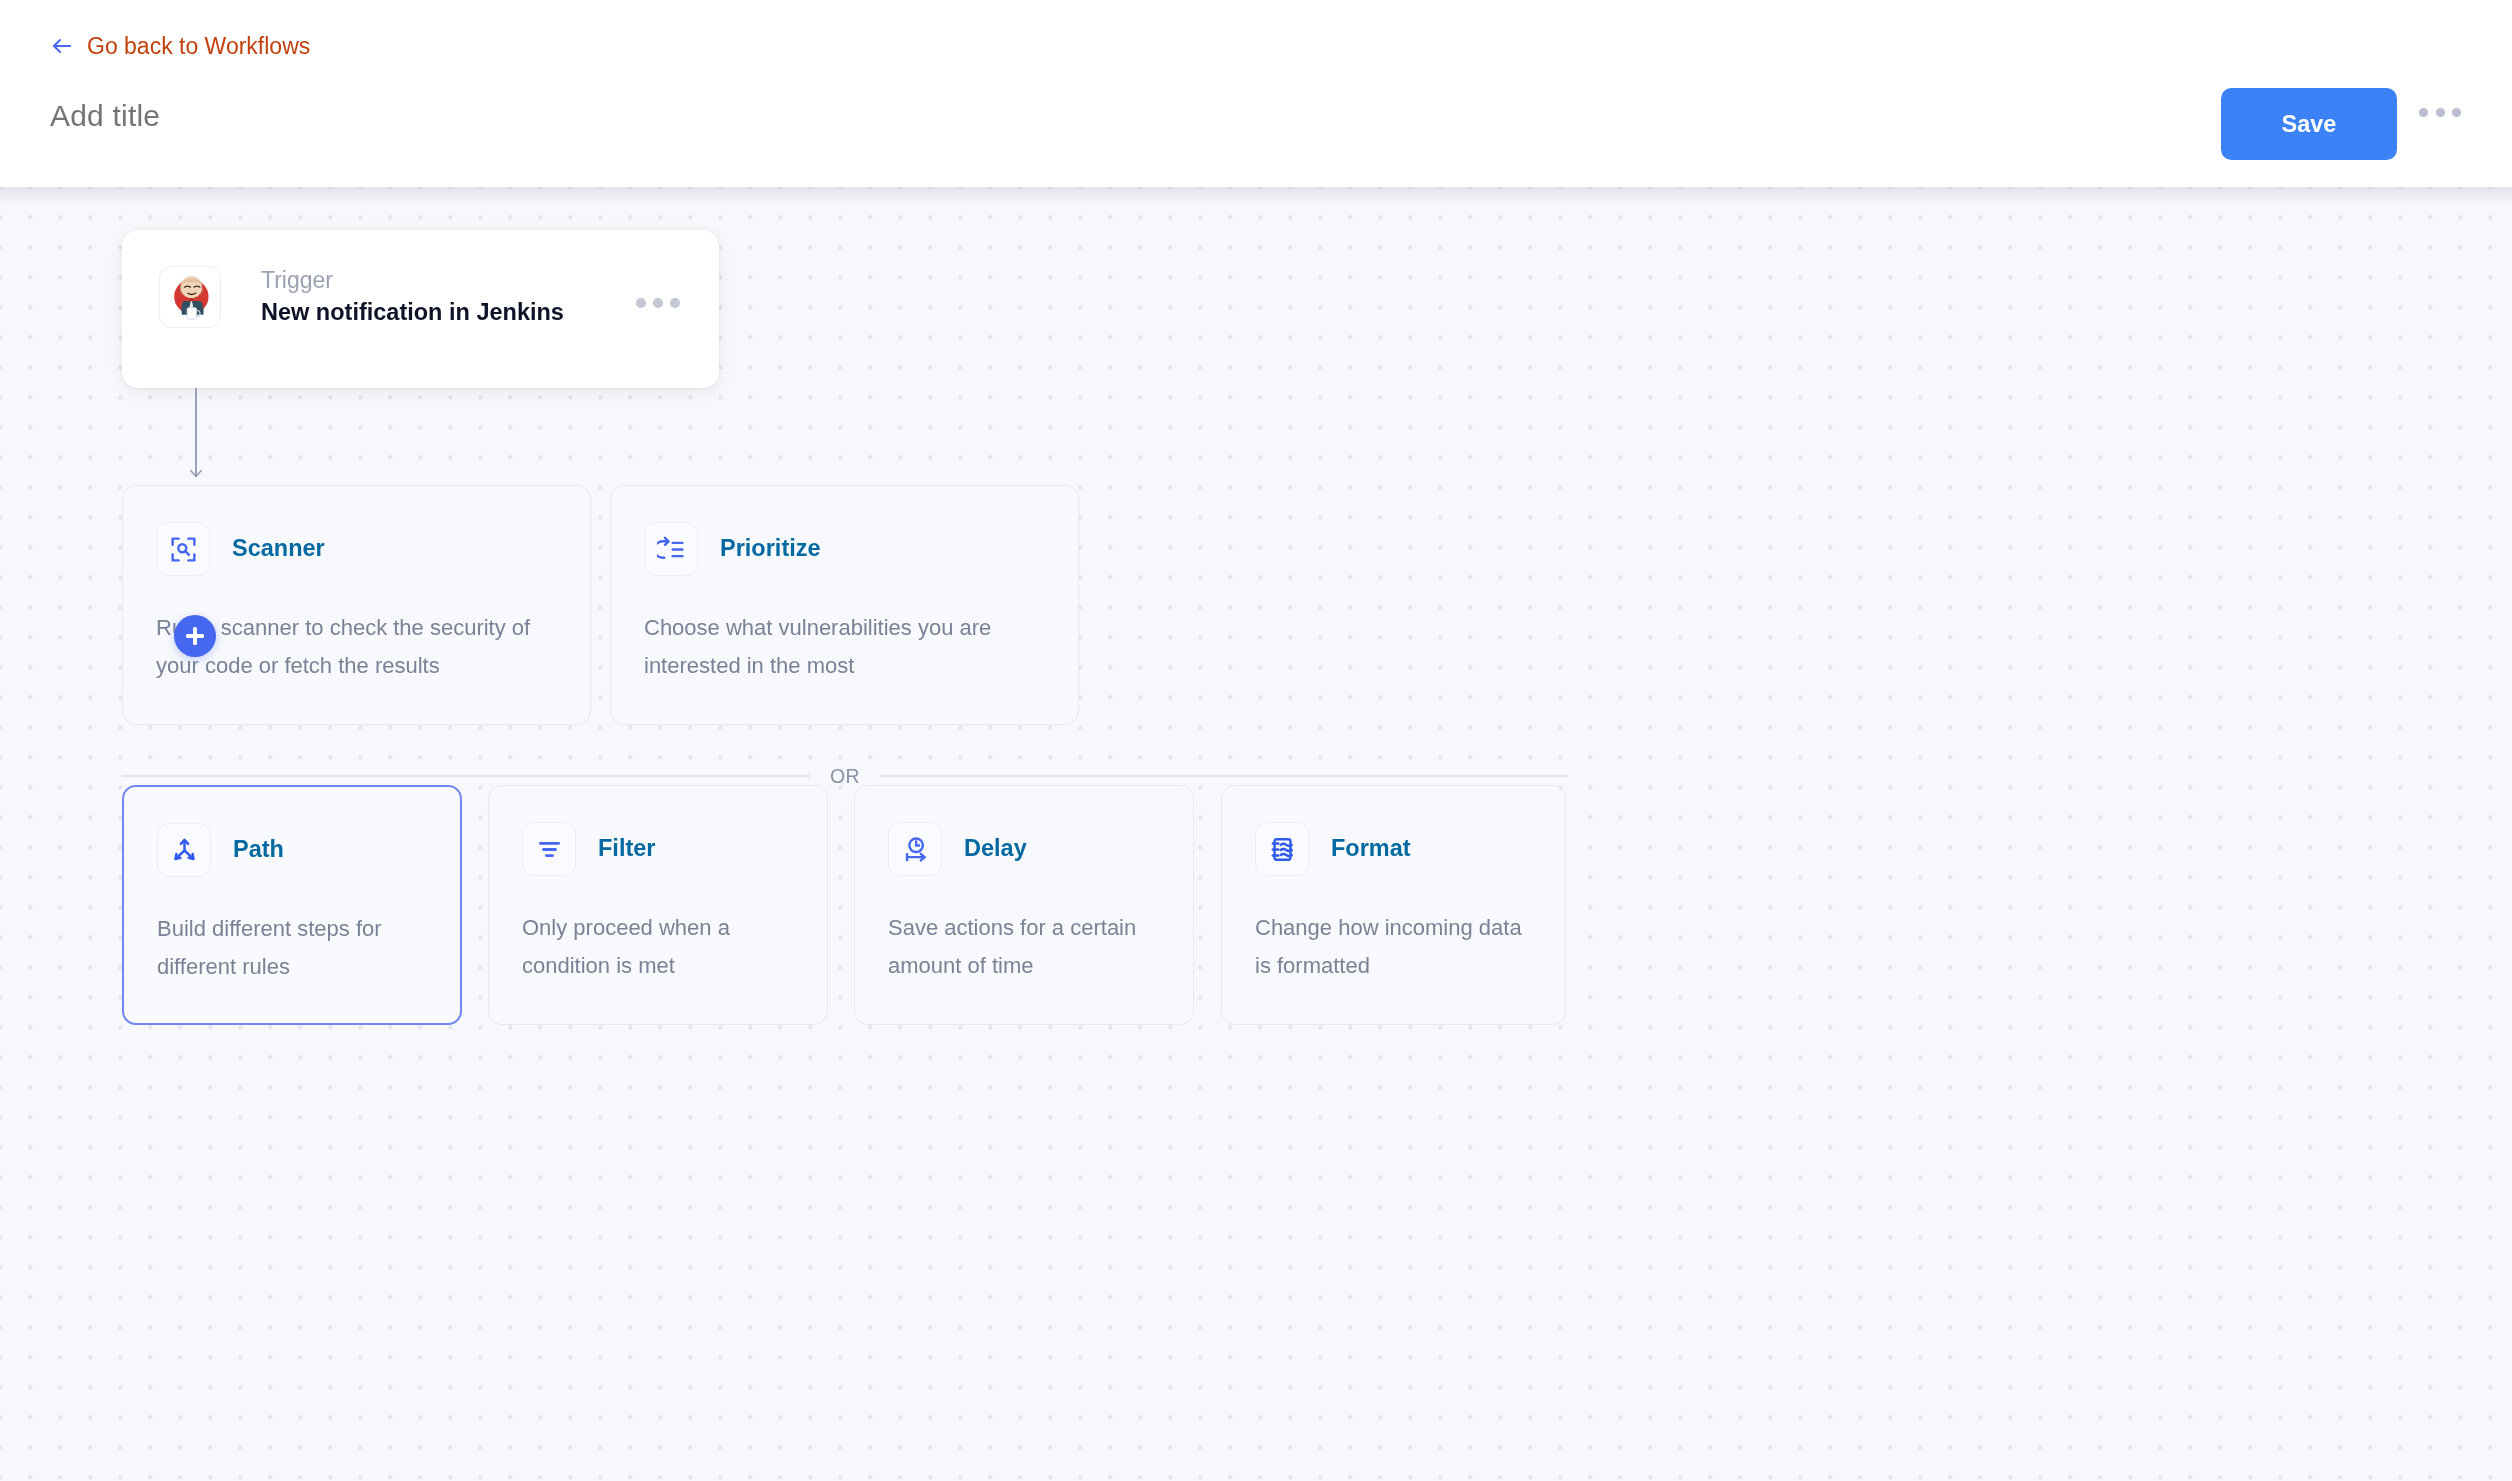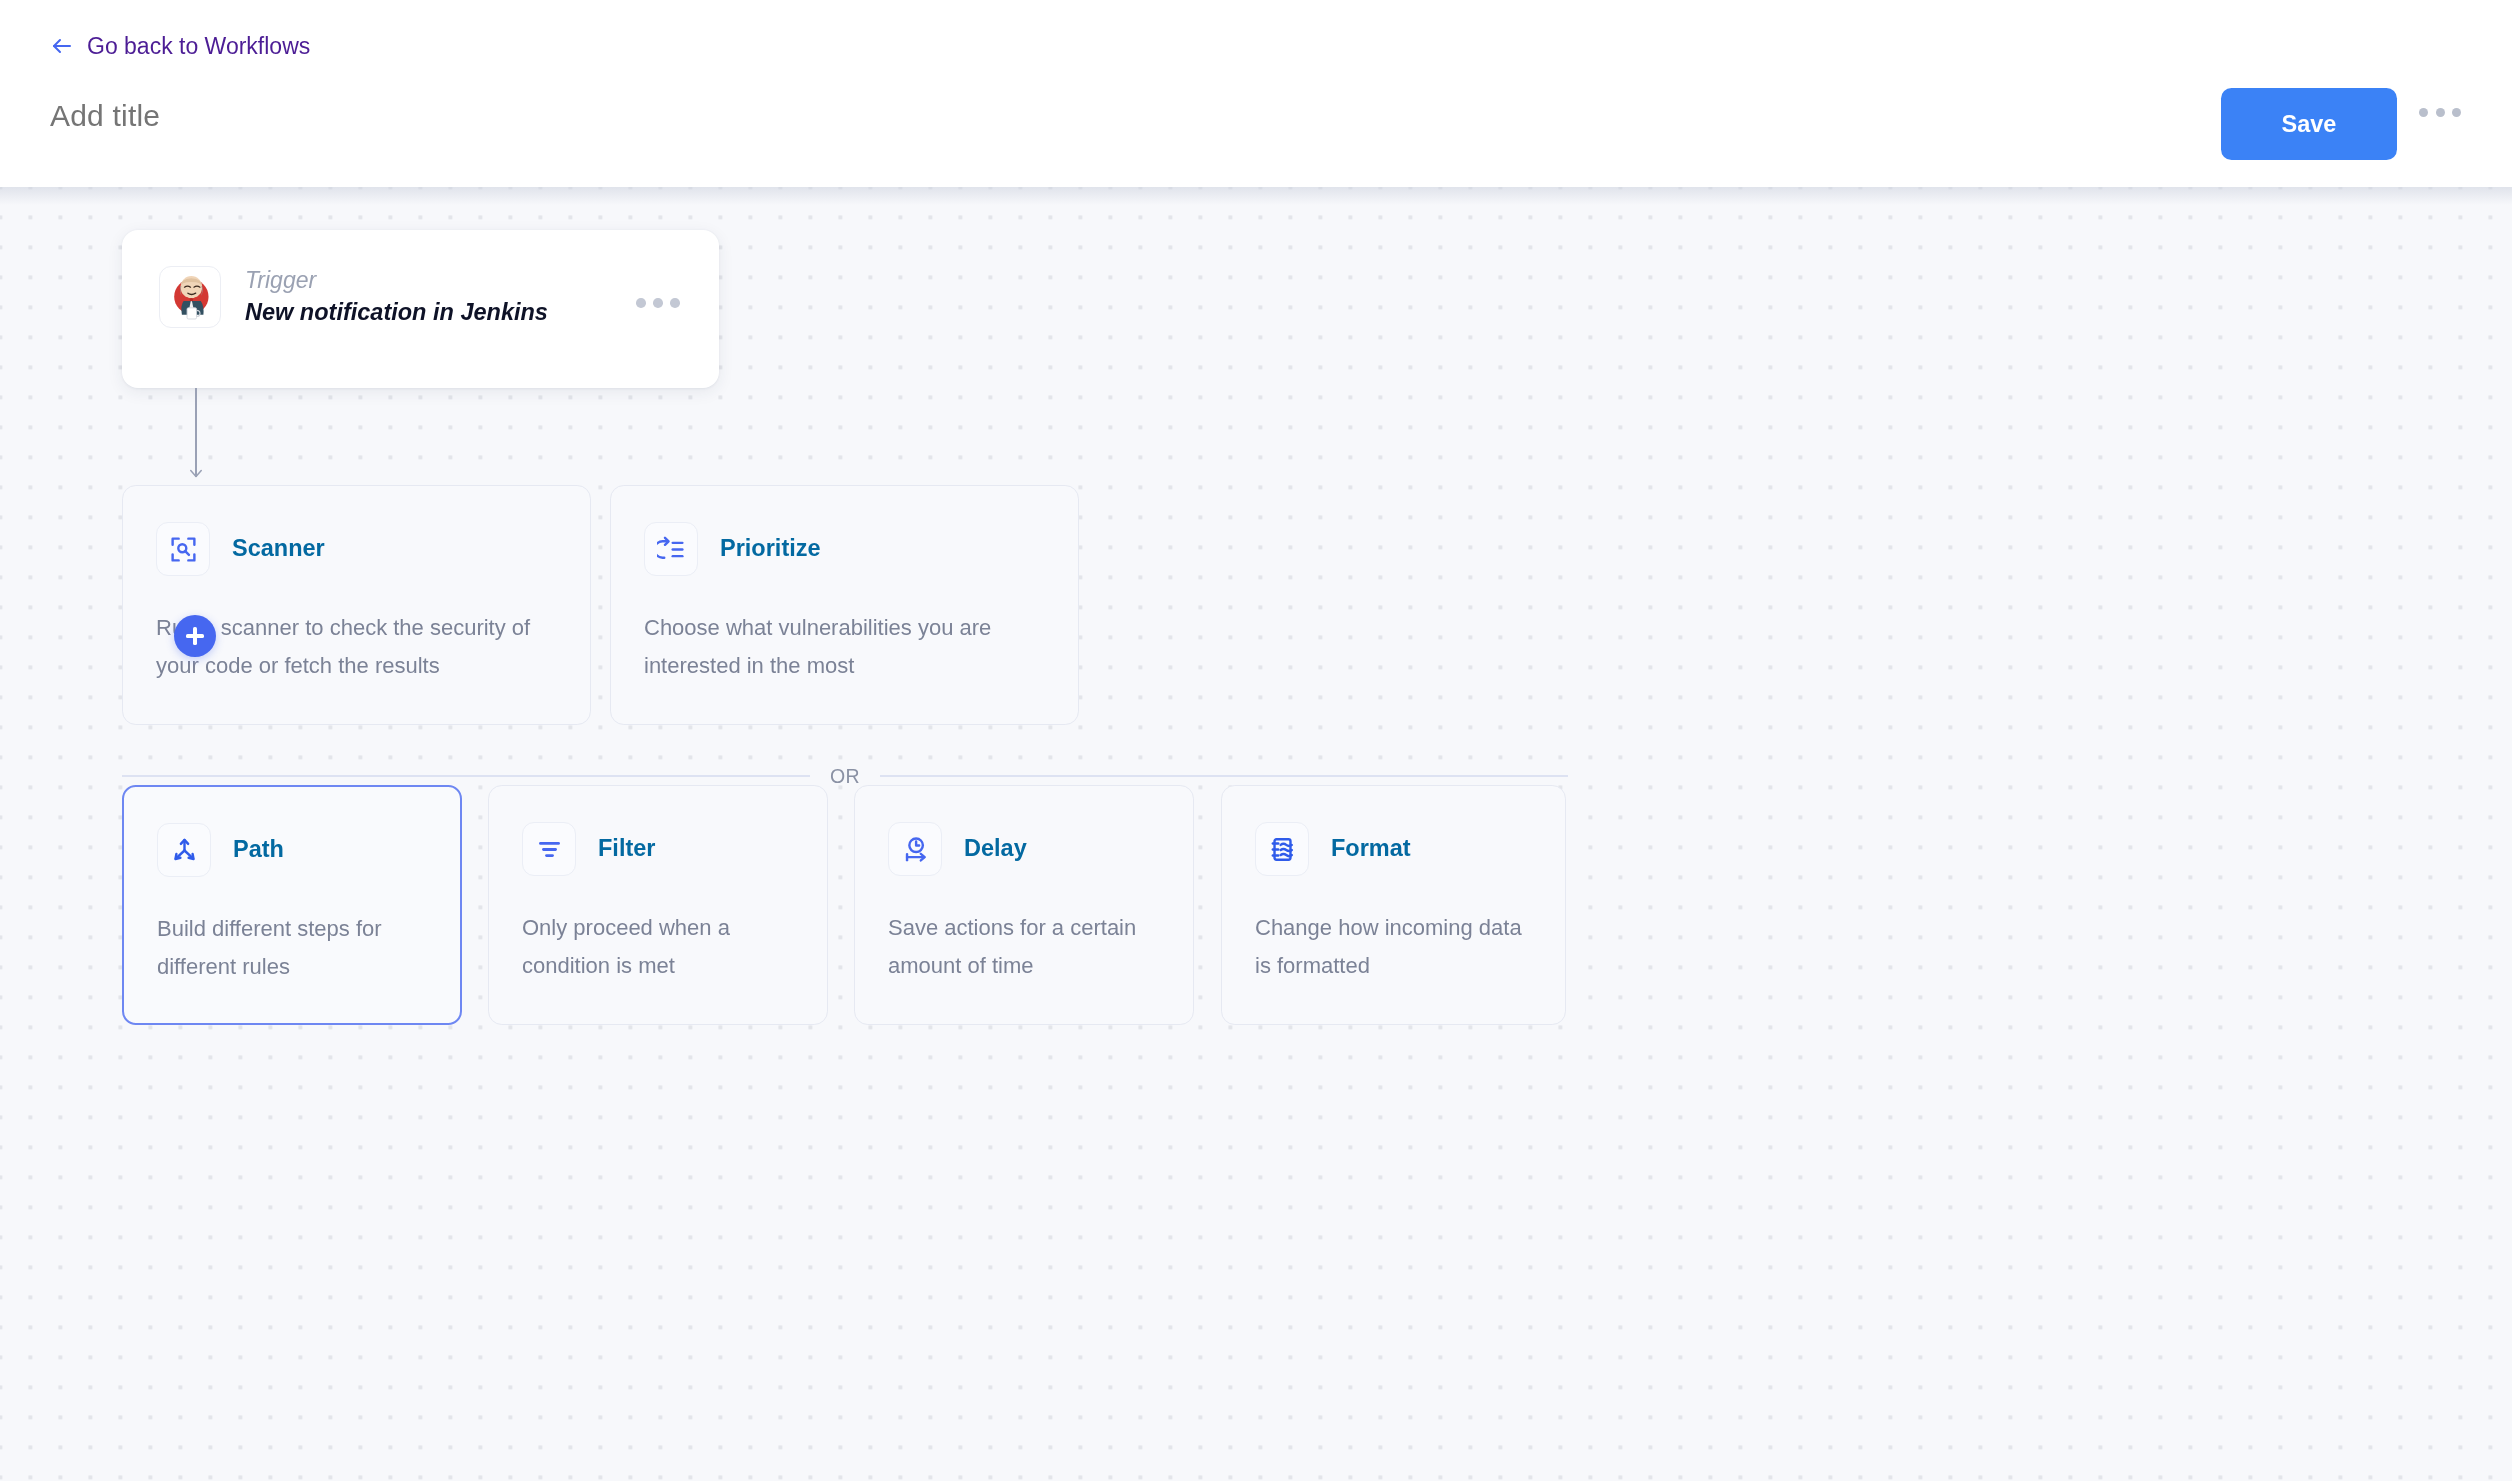--- a/index.html
+++ b/index.html
@@ -26,21 +26,21 @@
     top: 34px;
     display: flex;
     align-items: center;
     gap: 13px;
     color: #4667f0;
     font-size: 23px;
     cursor: pointer;
     text-decoration: none;
   }
   .back-arrow { display: block; width: 24px; height: 24px; }
-  .back-label { font-size: 23px; color: #4c1d95; line-height: 1; }
+  .back-label { font-size: 23px; color: #c2410c; line-height: 1; }
 
   .page-title {
     position: absolute;
     left: 50px;
     top: 99px;
     font-size: 30px;
     color: #8b93a7;
     font-weight: 400;
     letter-spacing: 0.2px;
     background: transparent;
@@ -115,22 +115,21 @@
     background: #ffffff;
     border-radius: 16px;
     box-shadow: 0 4px 16px rgba(40,50,80,0.08), 0 0.8px 2.4px rgba(40,50,80,0.06);
   }
   .trigger-inner {
     position: absolute;
     left: 37px;
     top: 36px;
     display: flex;
     align-items: center;
-    gap: 24px;
-    font-style: italic;
+    gap: 40px;
   }
   .trigger-logo {
     width: 62px; height: 62px;
     border-radius: 12px;
     border: 1.2px solid #eceef4;
     background: #ffffff;
     display: flex;
     align-items: center;
     justify-content: center;
     overflow: hidden;

